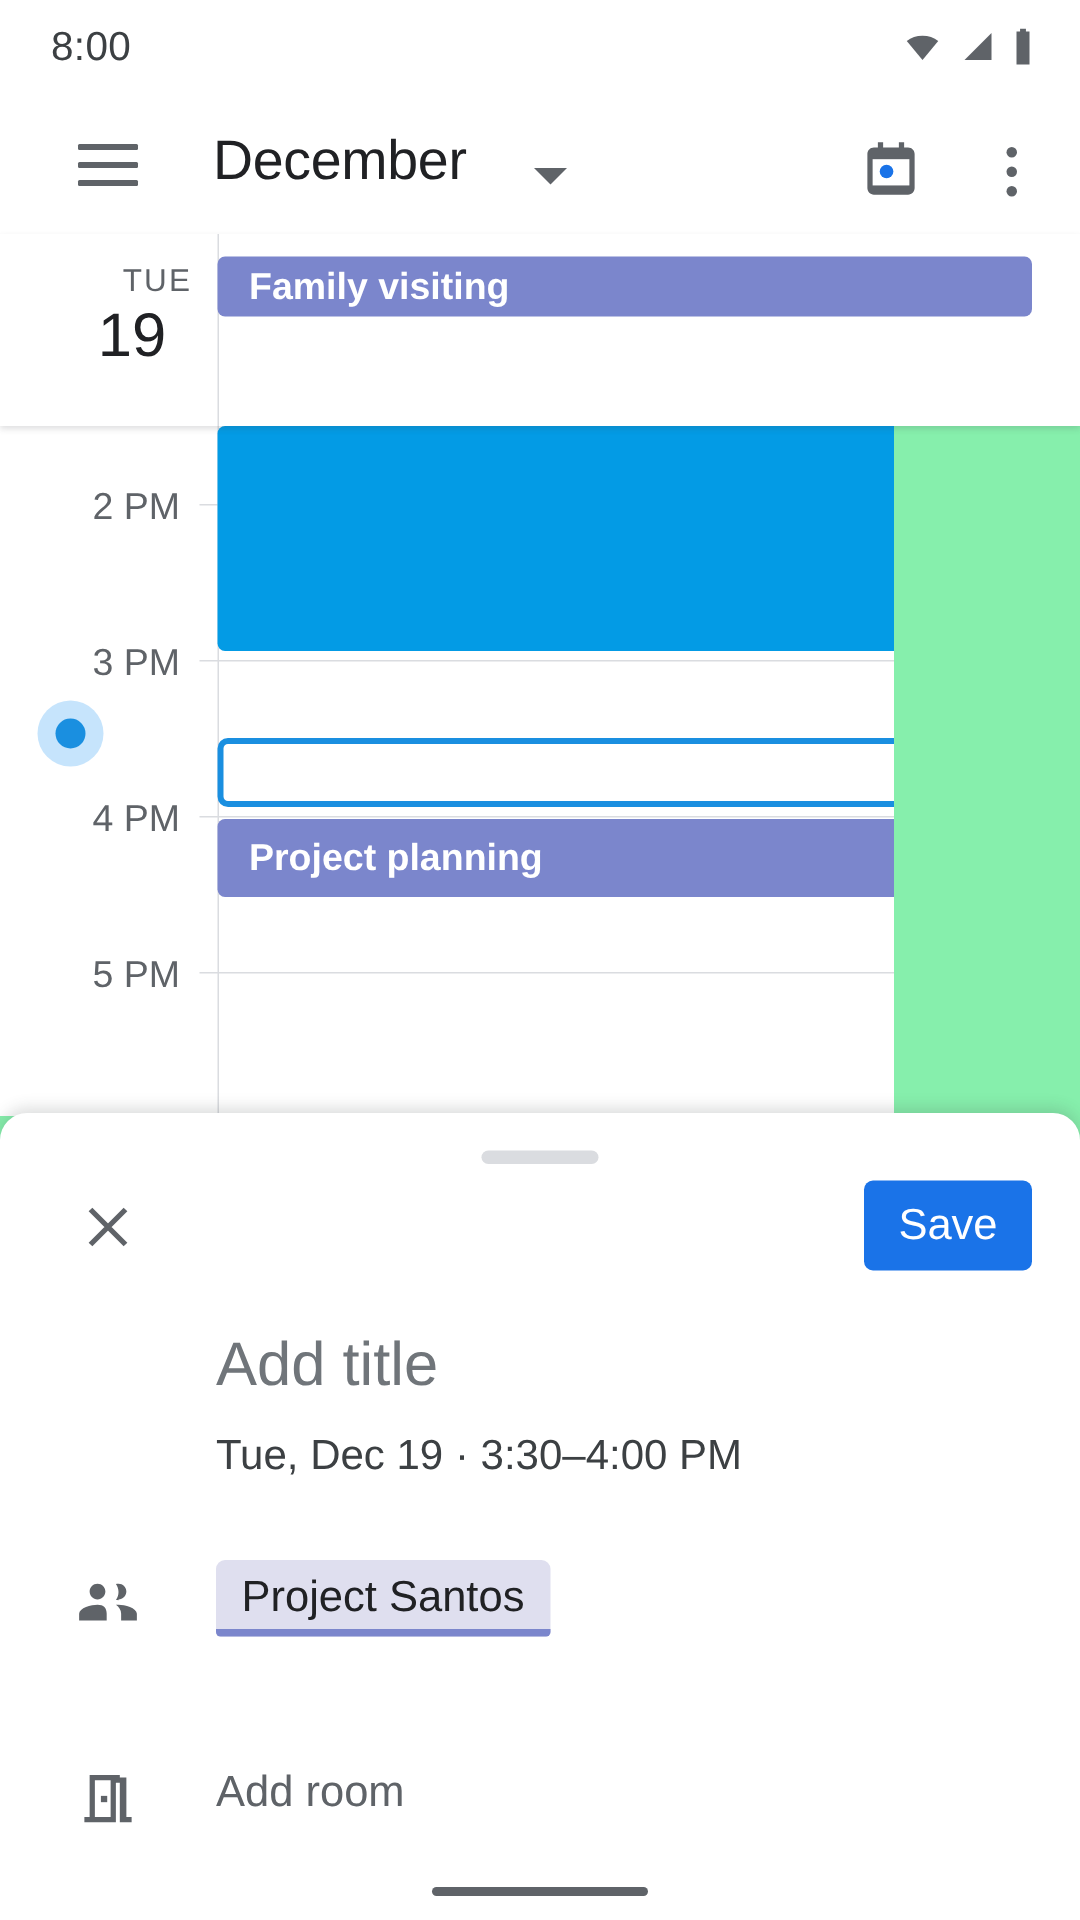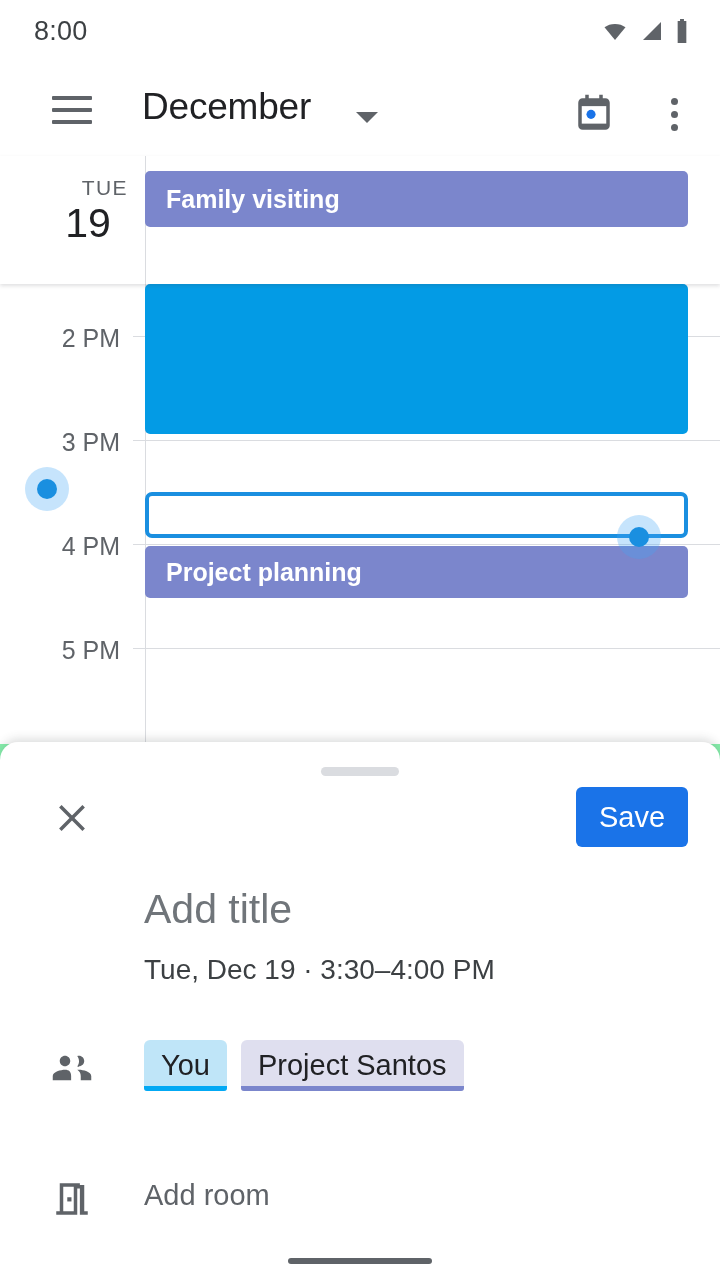--- a/index.html
+++ b/index.html
@@ -94,34 +94,34 @@
     width: 80px; text-align: right;
     font-size: 21px; color: #5f6368; letter-spacing: 1.4px;
   }
   .day-num {
     position: absolute; left: 48px; top: 44px;
     width: 80px; text-align: center;
     font-size: 41px; color: #202124; font-weight: 400;
   }
   .allday-chip {
     position: absolute; left: 145px; top: 15px;
-    width: 543px; height: 56px;
+    width: 543px; height: 40px;
     background: #7b86cc;
     border-radius: 5px;
     display: flex; align-items: center;
   }
   .allday-chip span {
     margin-left: 21px;
     color: #ffffff; font-size: 25px; font-weight: 700;
   }
 
   
   .grid {
     position: absolute; top: 284px; left: 0;
-    width: 720px; height: 460px;
+    width: 596px; height: 460px;
     background: #ffffff;
     overflow: hidden;
   }
   .grid .vline {
     position: absolute; left: 145px; top: 0; width: 1px; height: 460px;
     background: #dadce0;
   }
   .hourline {
     position: absolute; left: 133px; right: 0; height: 1px;
     background: #dadce0;
@@ -352,21 +352,20 @@
 
   <div class="sheet-when">Tue, Dec 19  ·  3:30–4:00 PM</div>
 
   <div class="row-people">
     <div class="row-icon">
       <svg width="42" height="42" viewBox="0 0 24 24">
         <path fill="#5f6368" d="M16 11c1.66 0 2.99-1.34 2.99-3S17.66 5 16 5c-.35 0-.69.06-1 .17.63.84 1 1.88 1 3.01 0 1.12-.37 2.16-1 3 .31.11.65.17 1 .17zM8 11c1.66 0 3-1.34 3-3S9.66 5 8 5 5 6.34 5 8s1.34 3 3 3zm0 2c-2.33 0-7 1.17-7 3.5V19h10.5v-2.5C11.5 14.17 10.33 13 8 13zm8 0c-.29 0-.62.02-.97.05 1.16.84 1.97 1.97 1.97 3.45V19H23v-2.5c0-2.33-4.67-3.5-7-3.5z"></path>
       </svg>
     </div>
     <div class="chips">
-      <div class="chip you">You</div>
       <div class="chip guest">Project Santos</div>
     </div>
   </div>
 
   <div class="row-room">
     <div class="row-icon">
       <svg width="42" height="42" viewBox="0 0 24 24">
         <path fill="#5f6368" d="M19 19V4h-2.5V3H5v16H3v2h12V6h1.5v15H21v-2h-2zM13 19H7V5h6v14z"></path>
         <rect x="9.3" y="11" width="2.4" height="2.4" fill="#5f6368"></rect>
       </svg>

